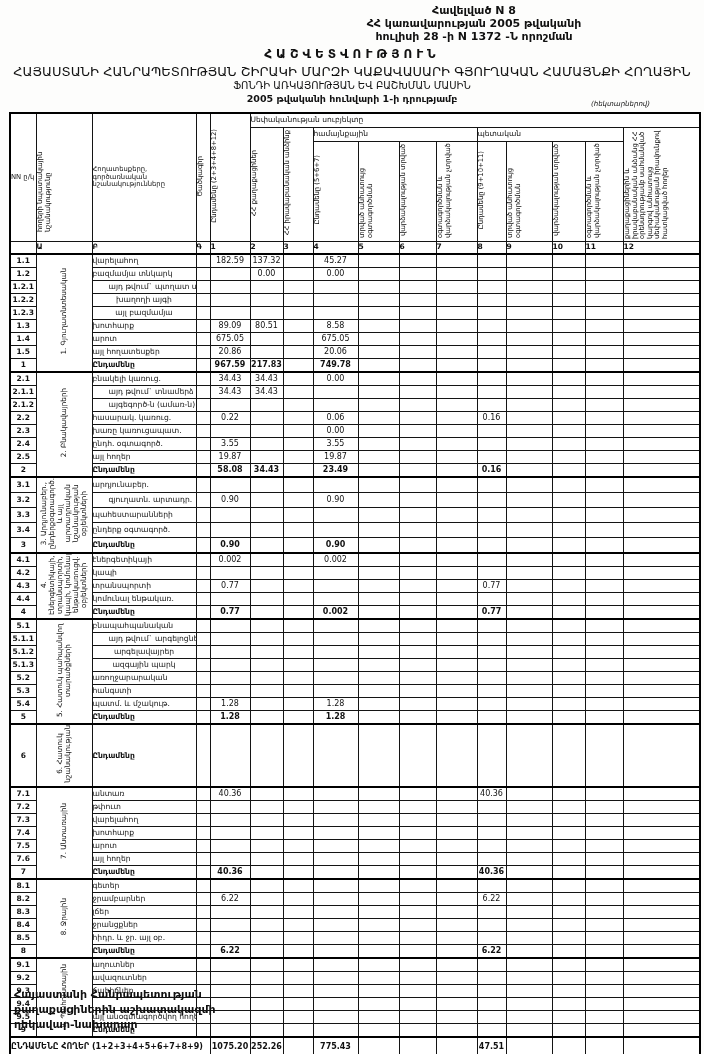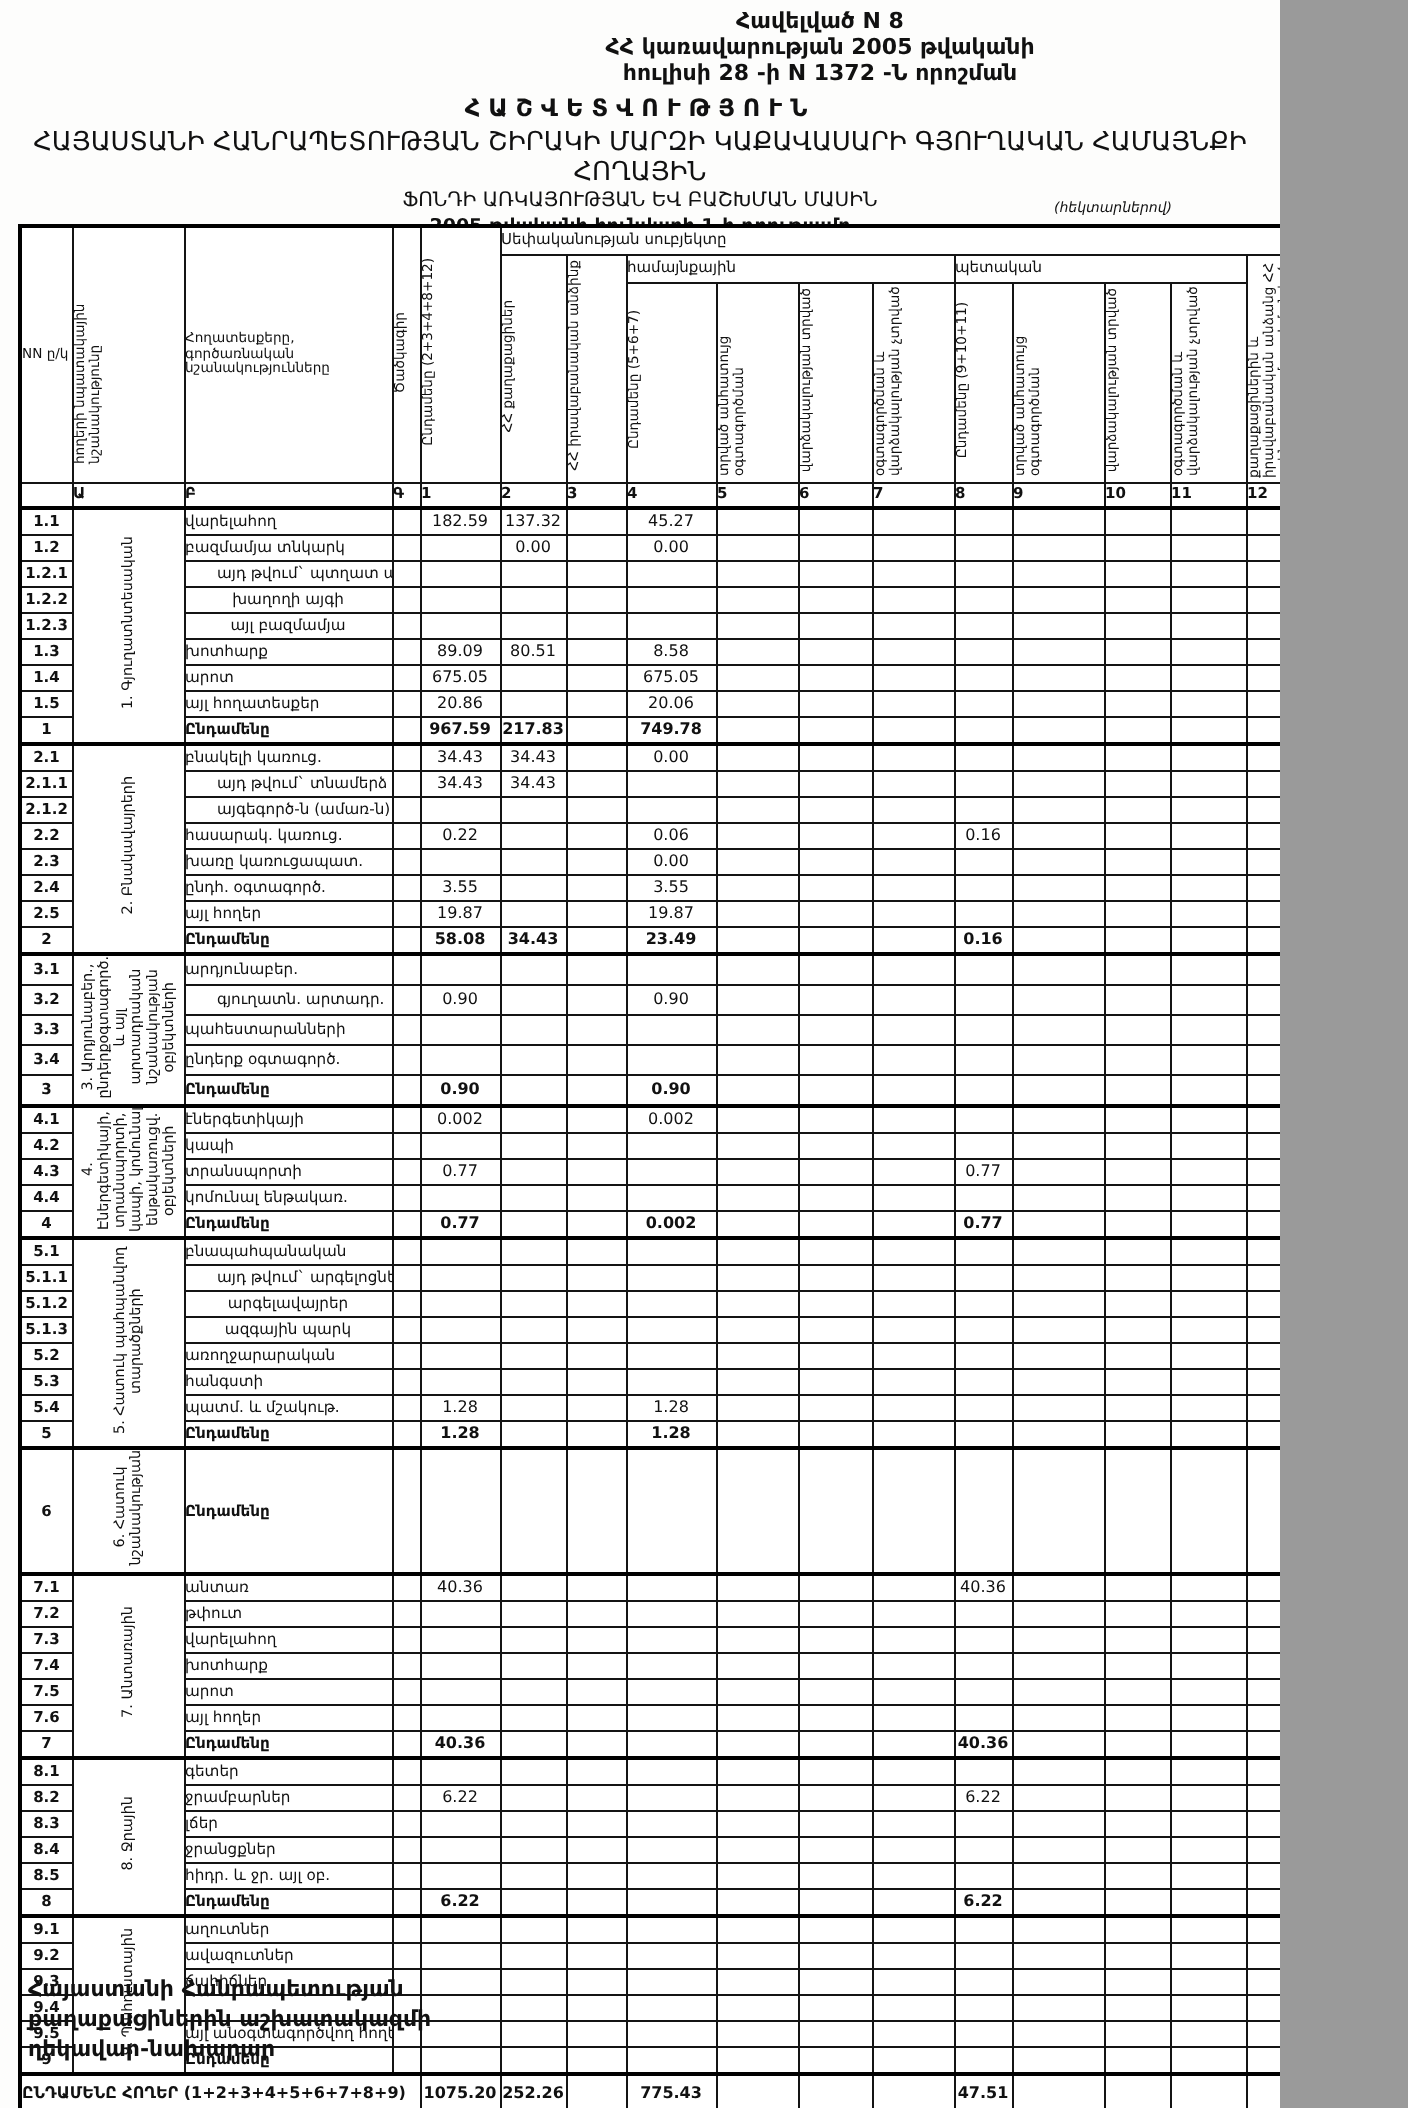--- a/index.html
+++ b/index.html
@@ -1,16 +1,16 @@
 <!DOCTYPE html>
 <html><head>
 <meta charset="utf-8">
 <style>
   html,body{margin:0;padding:0;background:#9a9a9a;}
-  .page{position:relative;width:640px;height:1054px;background:#fdfdfc;color:#111;
+  .page{position:relative;width:704px;height:1054px;background:#fdfdfc;color:#111;
         font-family:"DejaVu Sans",sans-serif;overflow:hidden;}
   
   .apx{position:absolute;top:5px;right:25px;width:410px;text-align:center;
        font-size:11px;font-weight:bold;line-height:1.18;}
   
   .titleblock{position:absolute;top:47px;left:0;width:100%;text-align:center;}
   .t-main{font-size:12px;font-weight:bold;letter-spacing:4px;}
   .t-sub1{font-size:13px;font-weight:normal;margin-top:3px;}
   .t-sub2{font-size:10px;font-weight:normal;margin-top:1px;}
   .t-date{font-size:9.5px;font-weight:bold;margin-top:2px;}

